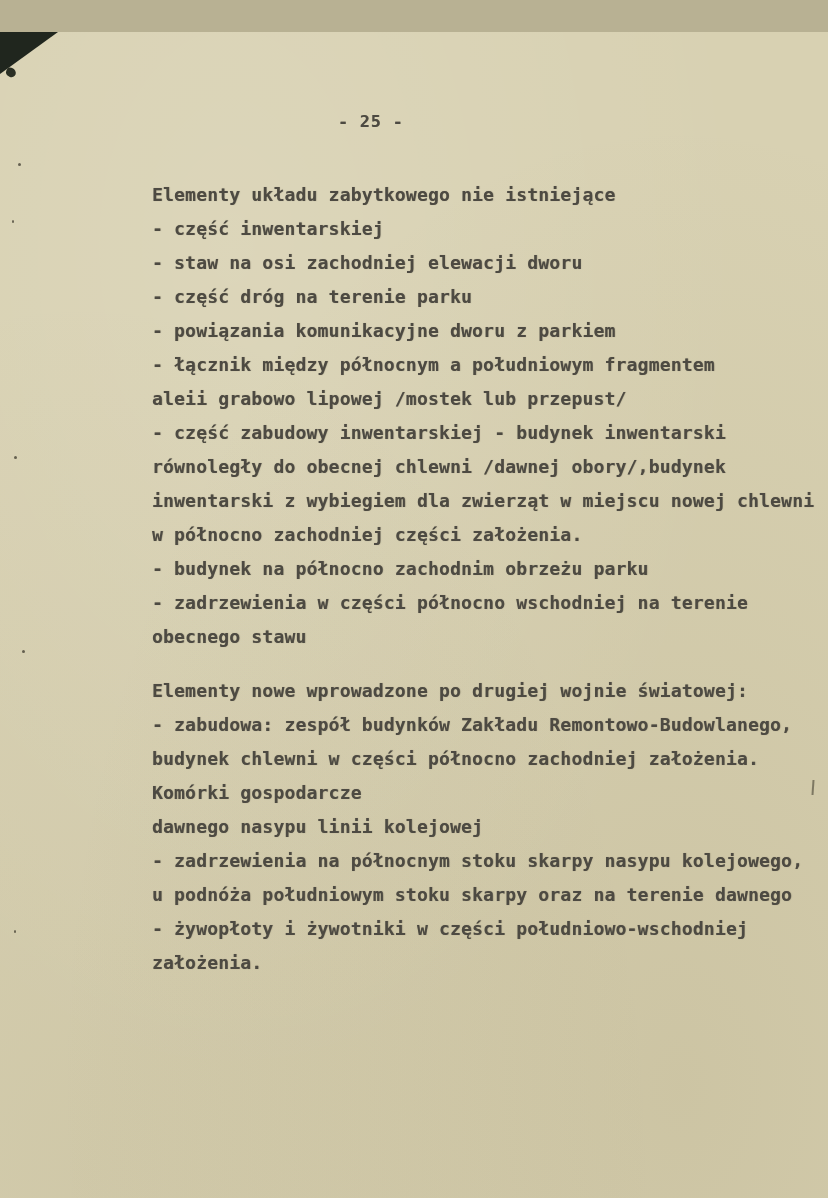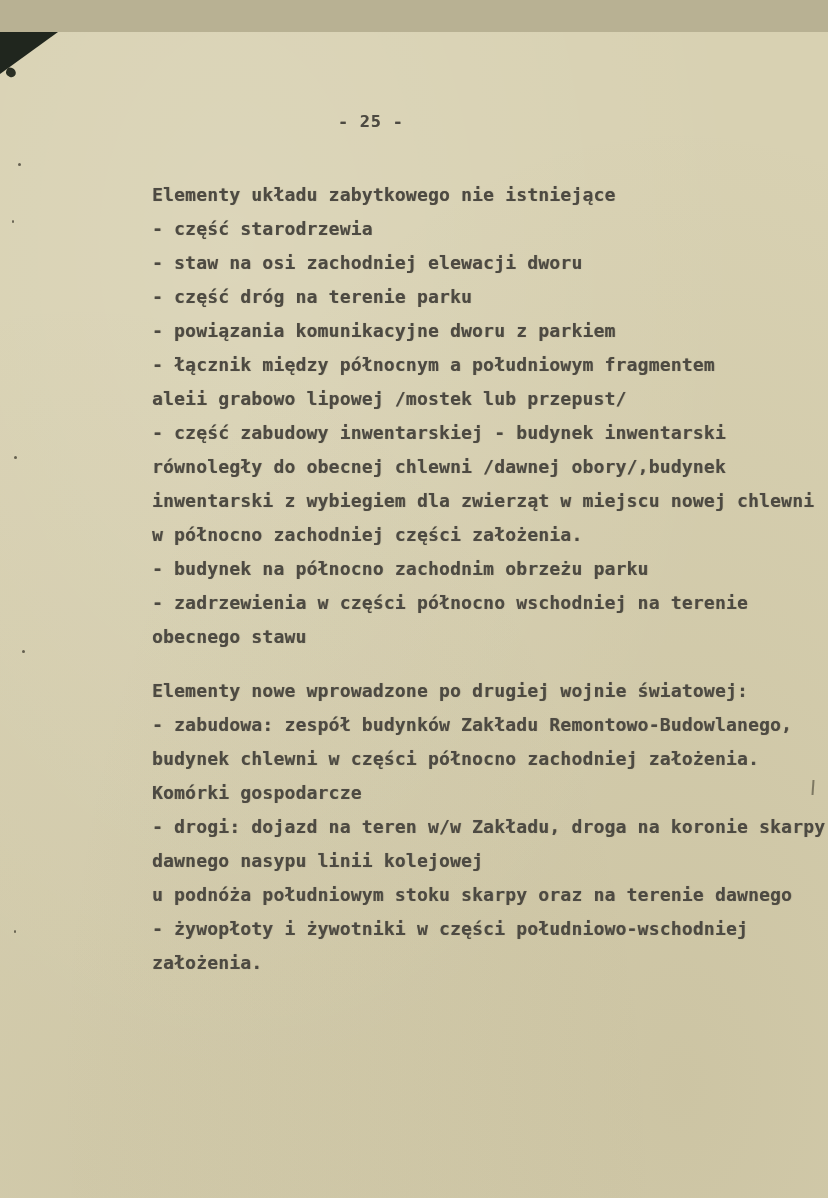--- a/index.html
+++ b/index.html
@@ -101,42 +101,42 @@
   <div class="speck speck-4"></div>
   <div class="speck speck-5"></div>
   <div class="edge-mark"></div>
 
   <div class="page-number">- 25 -</div>
 
   <div class="text-block">
 
     <div class="section">
       <div class="line">Elementy układu zabytkowego nie istniejące</div>
-      <div class="line">- część starodrzewia</div>
+      <div class="line">- część inwentarskiej</div>
       <div class="line">- staw na osi zachodniej elewacji dworu</div>
       <div class="line">- część dróg na terenie parku</div>
       <div class="line">- powiązania komunikacyjne dworu z parkiem</div>
       <div class="line">- łącznik między północnym a południowym fragmentem</div>
       <div class="line">aleii grabowo lipowej /mostek lub przepust/</div>
       <div class="line">- część zabudowy inwentarskiej - budynek inwentarski</div>
       <div class="line">równoległy do obecnej chlewni /dawnej obory/,budynek</div>
       <div class="line">inwentarski z wybiegiem dla zwierząt w miejscu nowej chlewni</div>
       <div class="line">w północno zachodniej części założenia.</div>
       <div class="line">- budynek na północno zachodnim obrzeżu parku</div>
       <div class="line">- zadrzewienia w części północno wschodniej na terenie</div>
       <div class="line">obecnego stawu</div>
     </div>
 
     <div class="section section-2">
       <div class="line">Elementy nowe wprowadzone po drugiej wojnie światowej:</div>
       <div class="line">- zabudowa: zespół budynków Zakładu Remontowo-Budowlanego,</div>
       <div class="line">budynek chlewni w części północno zachodniej założenia.</div>
       <div class="line">Komórki gospodarcze</div>
-      <div class="line">- drogi: dojazd na teren w/w Zakładu, droga na koronie skarpy</div>
       <div class="line">dawnego nasypu linii kolejowej</div>
+      <div class="line">- zadrzewienia na północnym stoku skarpy nasypu kolejowego,</div>
       <div class="line">u podnóża południowym stoku skarpy oraz na terenie dawnego</div>
       <div class="line">- żywopłoty i żywotniki w części południowo-wschodniej</div>
       <div class="line">założenia.</div>
     </div>
 
   </div>
 
 </div>
 
 </body></html>

